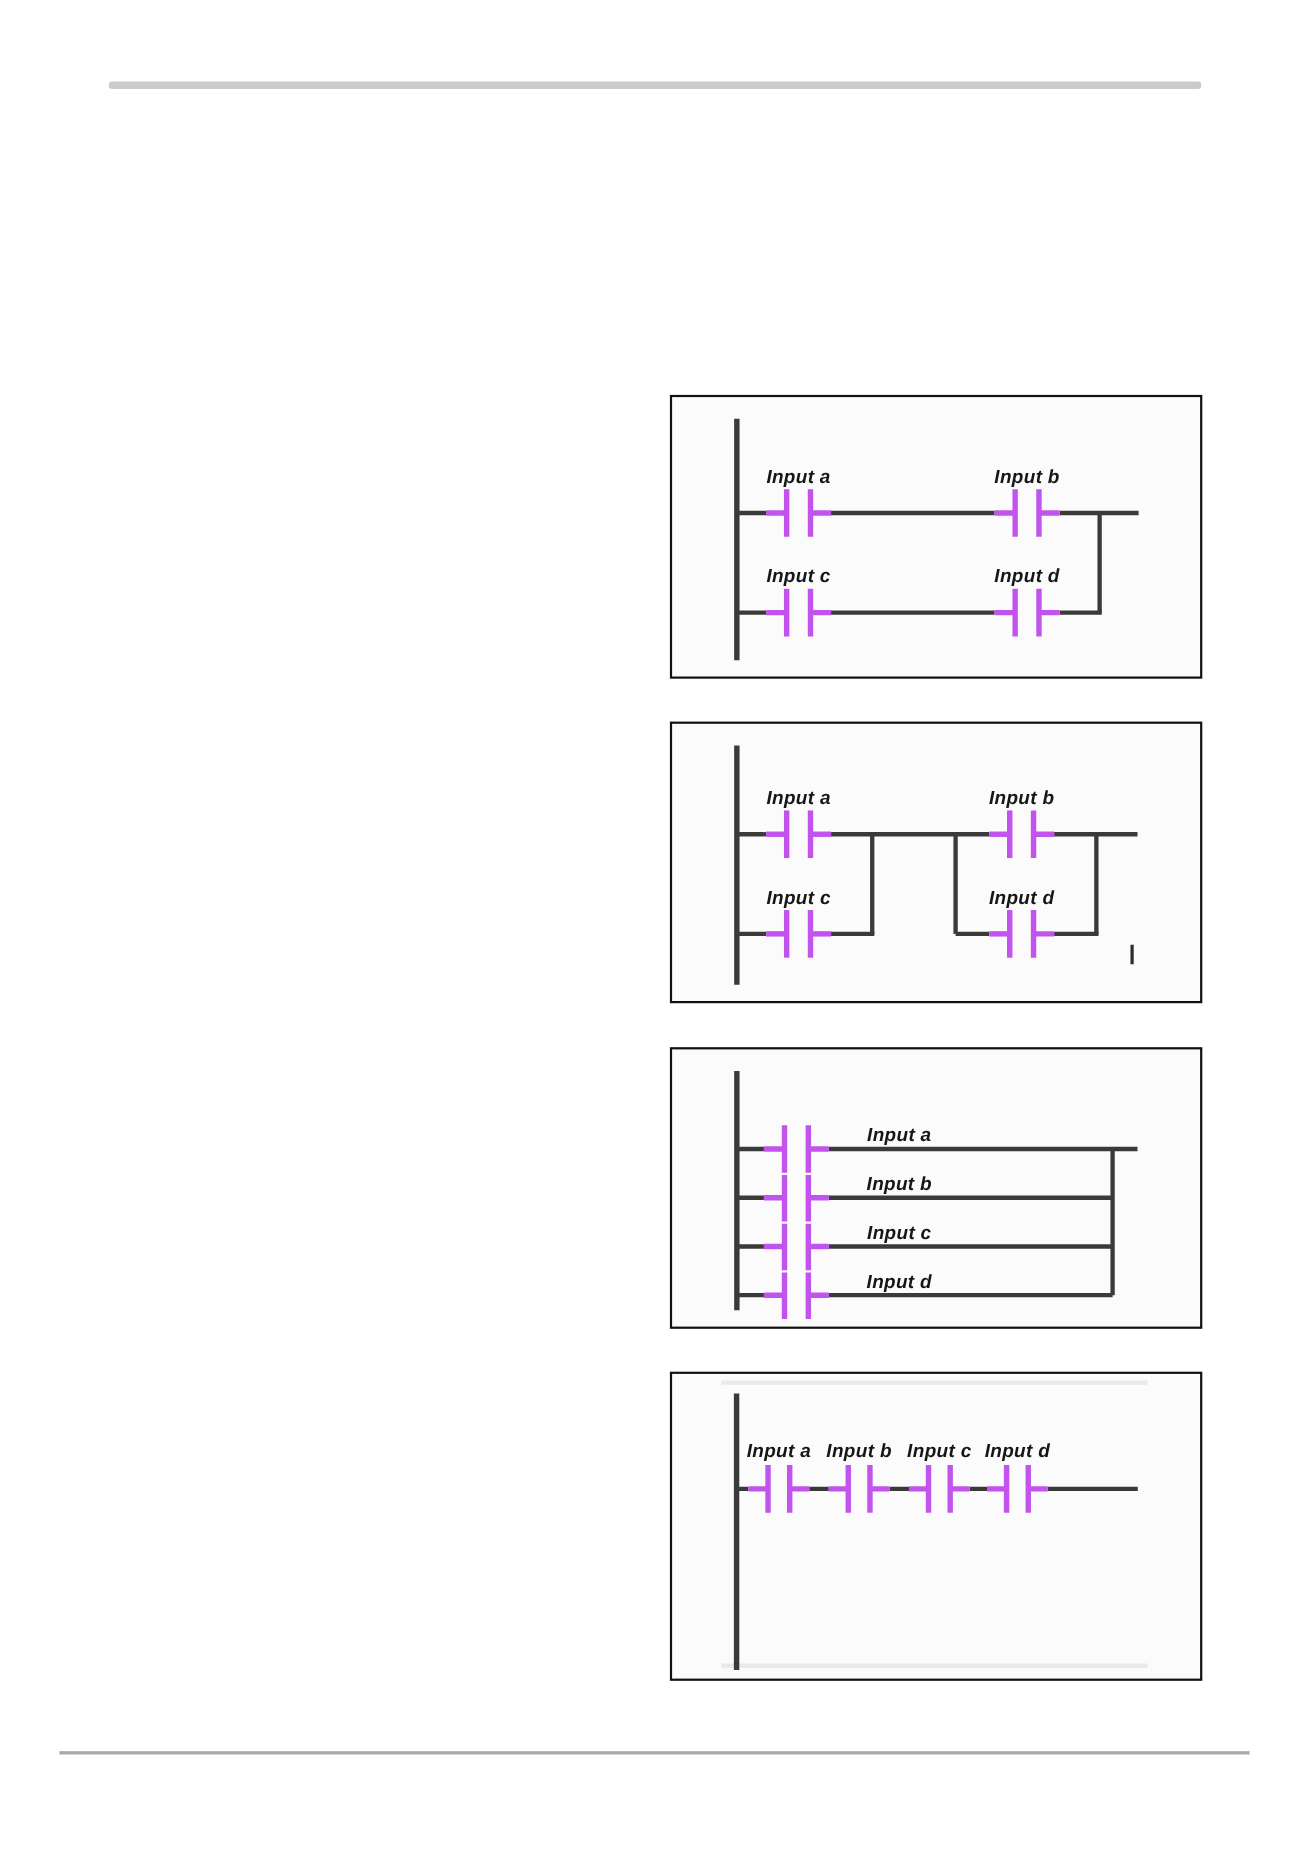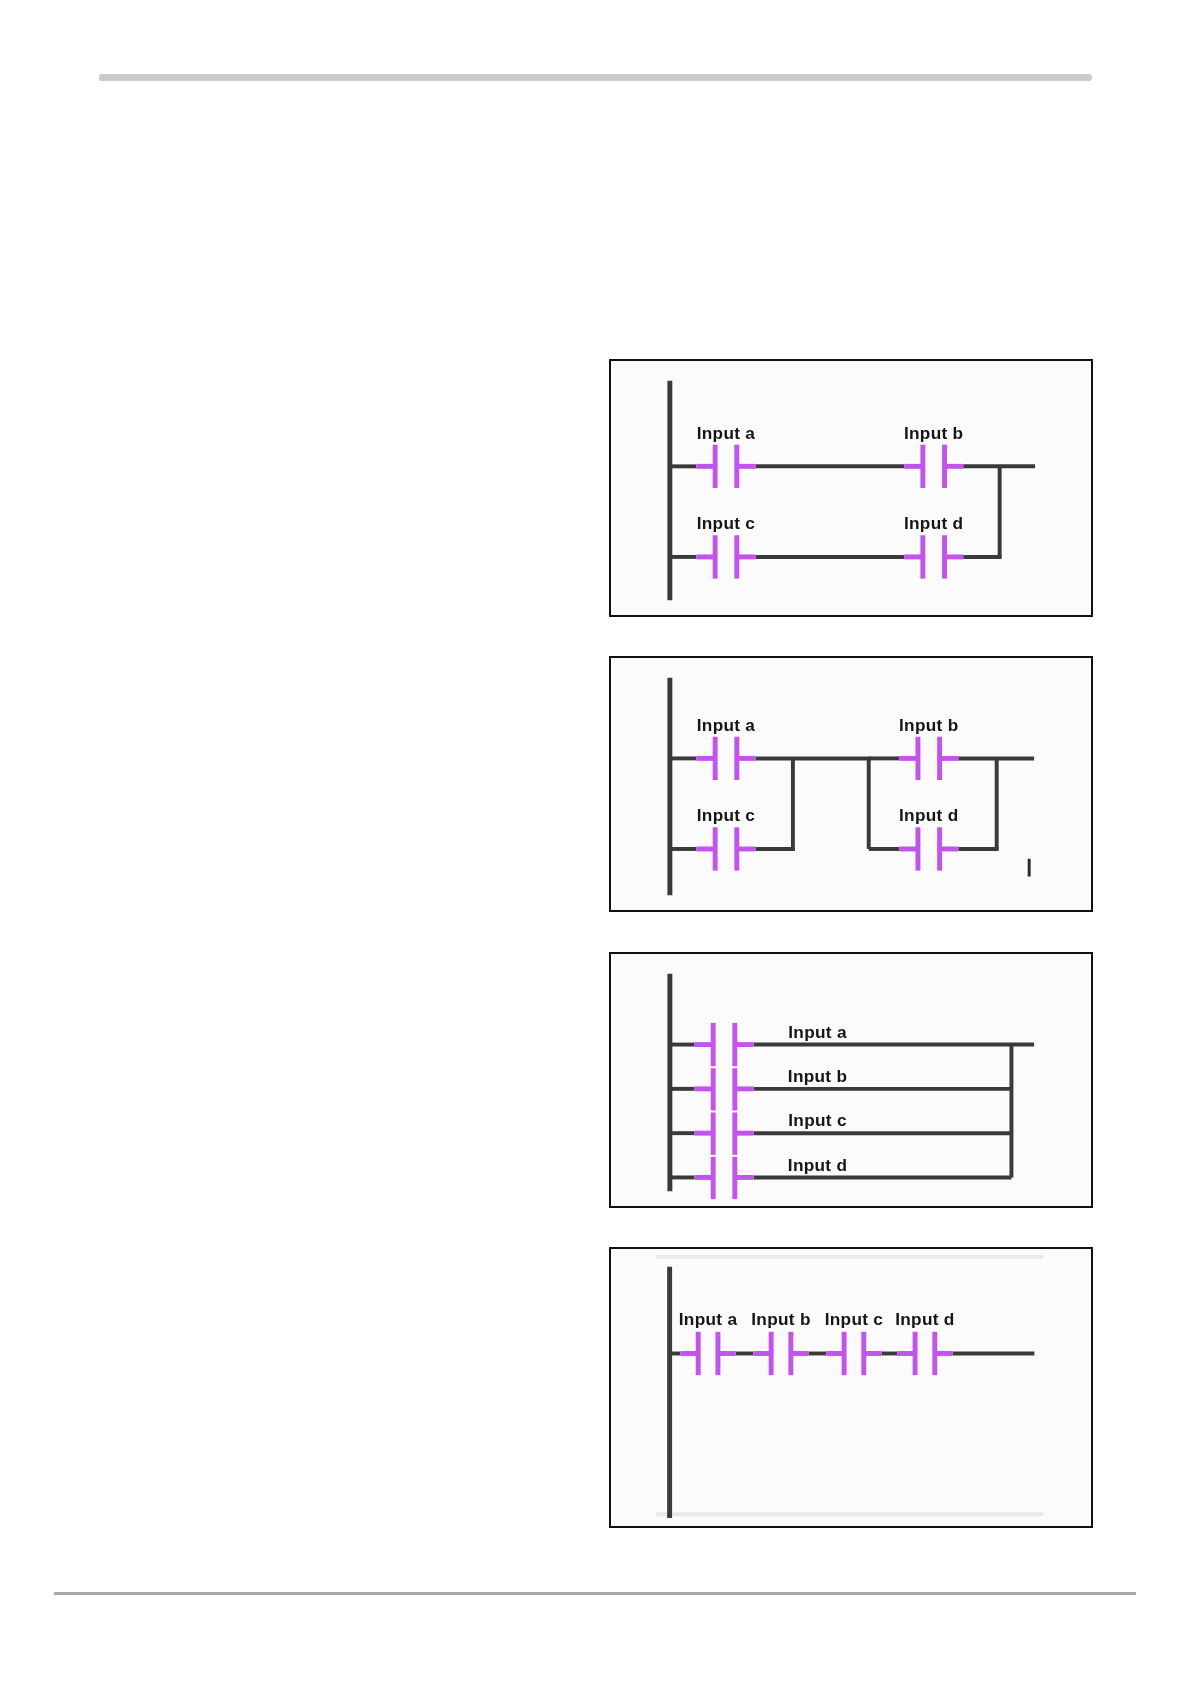--- a/index.html
+++ b/index.html
@@ -1,17 +1,17 @@
 <!DOCTYPE html>
 <html><head>
 <meta charset="utf-8">
 <style>
   html,body{margin:0;padding:0;background:#ffffff;}
   .page{position:relative;width:1191px;height:1684px;background:#ffffff;overflow:hidden;
-        font-family:"Liberation Sans", sans-serif;}
+        font-family:"Liberation Sans", sans-serif;font-style:italic;}
   .top-divider{position:absolute;left:99px;top:74px;width:993px;height:7px;
         background:#cbcbcb;border-radius:3px;}
   .bottom-divider{position:absolute;left:54px;top:1592px;width:1082px;height:3px;
         background:#a9a9a9;}
   .figure-box{position:absolute;left:609px;width:484px;background:#fbfbfb;
         border:2px solid #111111;box-sizing:border-box;}
   .fig1{top:359px;height:258px;}
   .fig2{top:656px;height:256px;}
   .fig3{top:952px;height:256px;}
   .fig4{top:1247px;height:281px;}

